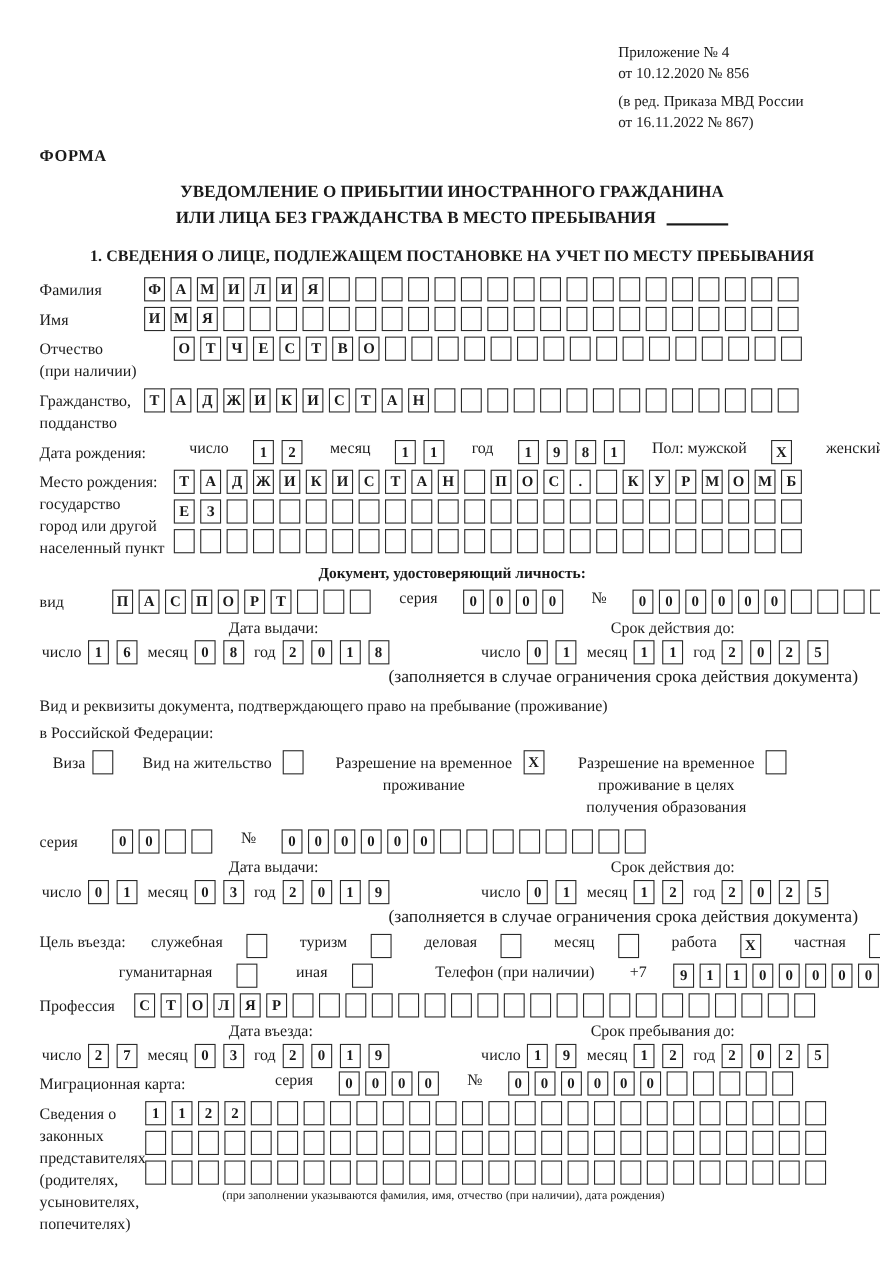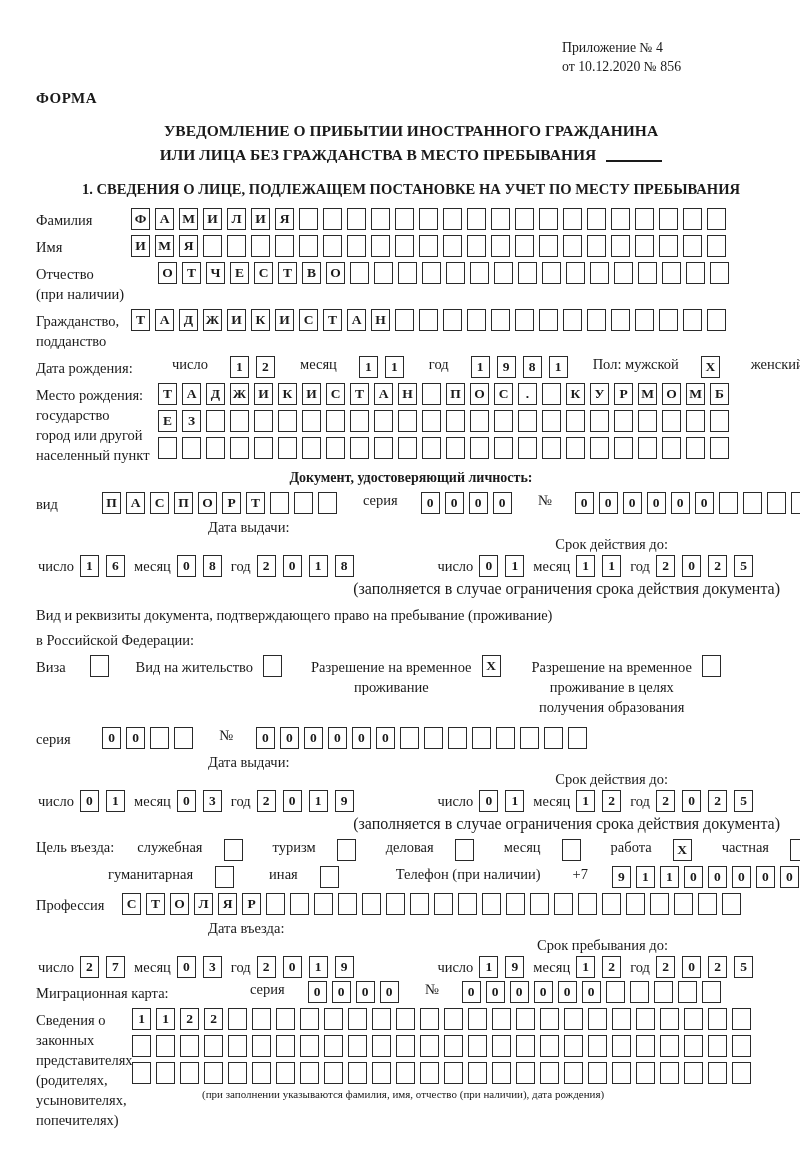--- a/index.html
+++ b/index.html
@@ -32,57 +32,61 @@
   .stack{display:flex;flex-direction:column;}
   .mb3{margin-bottom:5px;}
 
   .dw{font-size:14.5px;margin:0 6px 0 2px;flex:none;}
   .ilabel{font-size:14.5px;margin:0 7px 0 5px;flex:none;}
 
   
   .midhead{text-align:center;font-weight:bold;font-size:14px;margin:2px 0 6px 0;}
 
   
-  .dhdr{display:flex;font-size:14.5px;margin-bottom:2px;flex-direction:column;}
+  .dhdr{display:flex;font-size:14.5px;margin-bottom:2px;}
   .dhdr .h1{margin-left:172px;}
   .dhdr .h2{margin-left:auto;margin-right:118px;}
   .daterow{display:flex;align-items:center;margin-bottom:3px;}
   .dgroup{display:flex;align-items:center;}
   .dgroup.right{margin-left:auto;margin-right:26px;}
   .note{font-size:16px;text-align:right;padding-right:6px;margin-bottom:6px;}
 
   .plain{font-size:14.5px;line-height:22px;margin-bottom:3px;}
 
   
   .opts{display:flex;margin:4px 0 10px 0;}
   .opt{display:flex;align-items:flex-start;}
   .opt .olabel{font-size:14.5px;line-height:20px;padding-top:2px;}
   .opt .ostack{font-size:14.5px;line-height:20px;text-align:center;padding-top:2px;}
   .opt .boxes{margin-left:10px;}
-  .g1{margin-left:0;gap:18px;} .g2{margin-left:22px;} .g3{margin-left:24px;} .g4{margin-left:26px;}
+  .g1{margin-left:12px;} .g2{margin-left:22px;} .g3{margin-left:24px;} .g4{margin-left:26px;}
 
   
   .purpose{font-size:14.5px;}
   .purpose .plabel{margin:0 5px 0 9px;flex:none;}
   .purpose .lead{margin:0 5px 0 0;flex:none;}
   .purpose2{margin-left:72px;font-size:14.5px;}
   .purpose2 .plabel{margin:0 6px 0 0;flex:none;}
   .purpose2 .ph{margin:0 10px 0 36px;flex:none;}
   .purpose2 .pfx{margin:0 8px 0 6px;flex:none;font-size:14.5px;}
 
   .rep-note{font-size:11px;padding-left:70px;margin-top:4px;}
 </style>
 </head>
 <body>
 
 <div class="page">
 
   <div class="apx">
     <div>Приложение № 4</div>
     <div>от 10.12.2020 № 856</div>
+    <div class="rev">
+      <div>(в ред. Приказа МВД России</div>
+      <div>от 16.11.2022 № 867)</div>
+    </div>
   </div>
 
   <div class="forma">ФОРМА</div>
 
   <div class="title">
     <div>УВЕДОМЛЕНИЕ О ПРИБЫТИИ ИНОСТРАННОГО ГРАЖДАНИНА</div>
     <div>
       <span>ИЛИ ЛИЦА БЕЗ ГРАЖДАНСТВА В МЕСТО ПРЕБЫВАНИЯ</span><span class="uline"></span>
     </div>
   </div>

